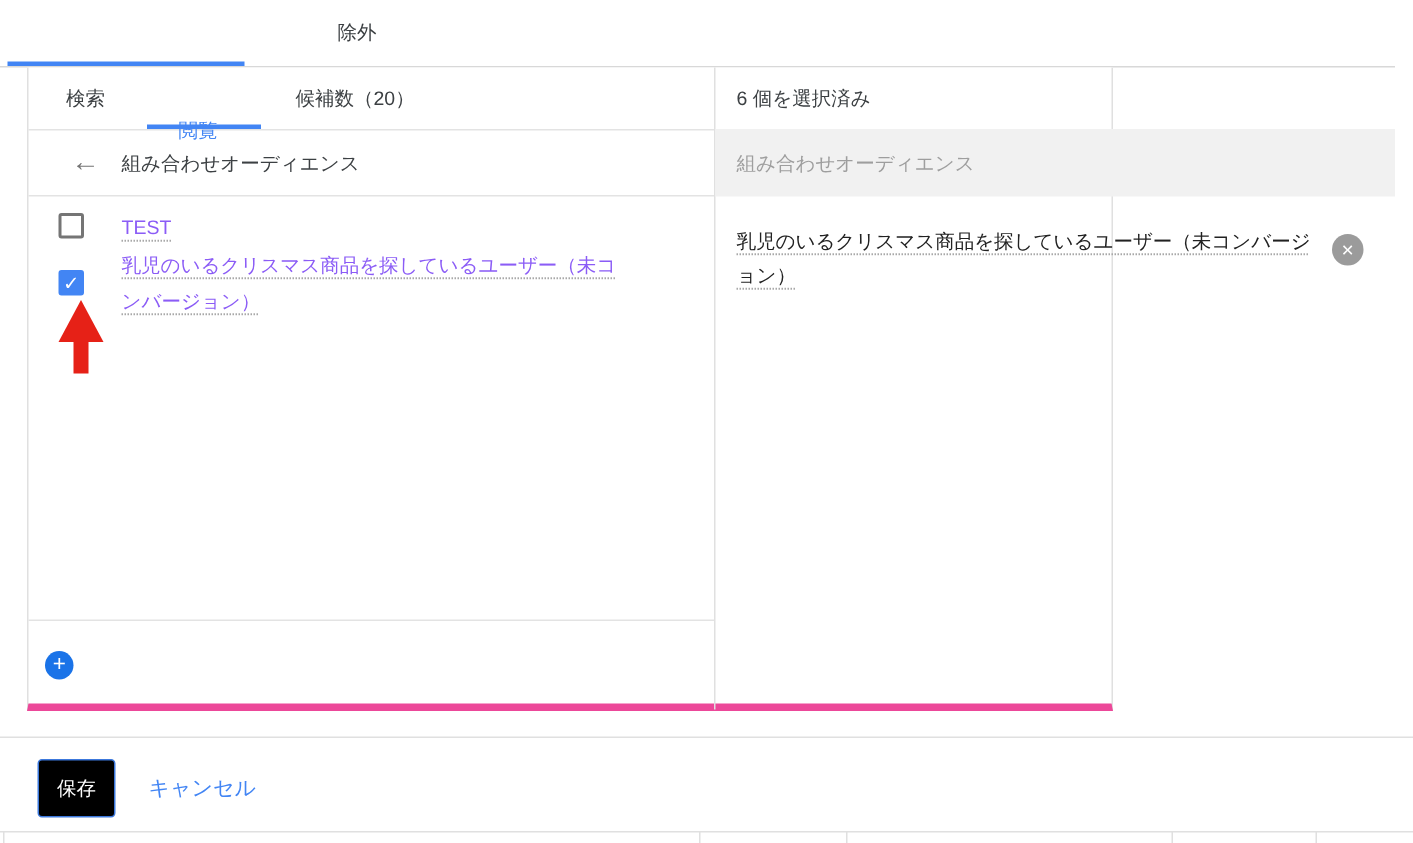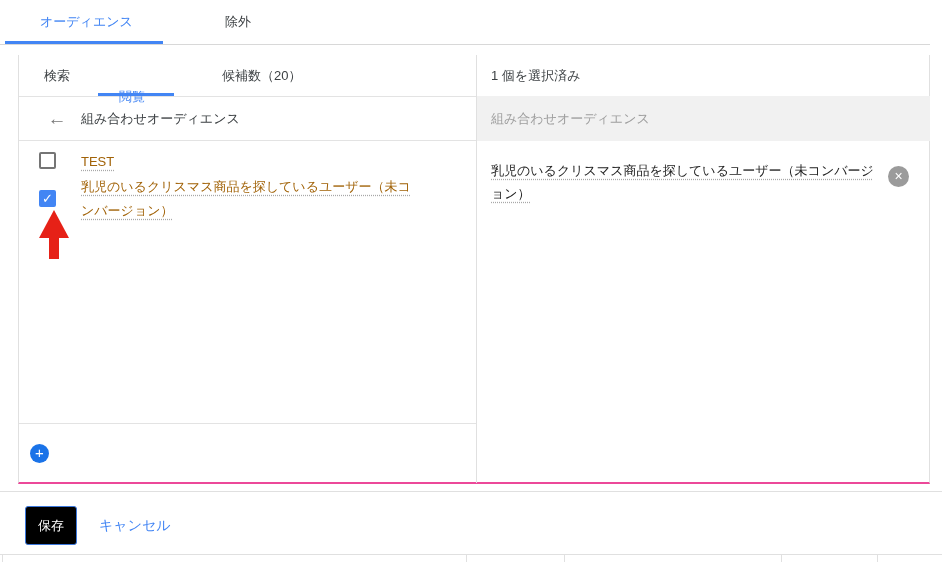--- a/index.html
+++ b/index.html
@@ -9,43 +9,43 @@
   .vline, .hline { position:absolute; background:#e0e0e0; }
 
   
   .maintabs { position:absolute; left:0; top:0; width:930px; height:44px; background:#fff; }
   .maintab { position:absolute; top:0; height:44px; line-height:44px; font-size:13px; cursor:pointer; }
   .maintab.active { color:#4285f4; }
   .maintab.inactive { color:#3c4043; }
   .maintab-underline { position:absolute; left:5px; top:41px; width:158px; height:3px; background:#4285f4; }
 
   
-  .content { position:absolute; left:18px; top:55px; width:912px; height:429px; background:#fff;
-    border-left:1px solid #e0e0e0; border-right:1px solid #e0e0e0; border-bottom:2px solid #ec4899; }
+  .content { position:absolute; left:18px; top:45px; width:724px; height:429px; background:#fff;
+    border-left:1px solid #e0e0e0; border-right:1px solid #e0e0e0; border-bottom:5px solid #ec4899; }
   .col-divider { position:absolute; left:457px; top:0; width:1px; height:428px; background:#e0e0e0; }
 
   
   .subtab-row { position:absolute; left:0; top:0; width:457px; height:42px; border-bottom:1px solid #e3e3e3; }
   .subtab { position:absolute; top:0; height:41px; line-height:41px; font-size:13px; color:#3c4043; cursor:pointer; }
   .subtab.active { color:#4285f4;margin-top:21px; }
   .subtab-underline { position:absolute; left:79px; top:38px; width:76px; height:3px; background:#4285f4; }
 
   
   .back-row { position:absolute; left:0; top:42px; width:457px; height:44px; border-bottom:1px solid #e3e3e3; }
   .back-arrow { position:absolute; left:25px; top:9px; width:26px; height:26px; font-size:19px; line-height:26px;
     text-align:center; color:#757575; cursor:pointer; }
   .back-title { position:absolute; left:62px; top:0; height:44px; line-height:44px; font-size:13px; color:#3c4043; }
 
   
   .cbrow { position:absolute; left:0; width:457px; }
   .cb { position:absolute; left:20px; width:17px; height:17px; border-radius:2px; cursor:pointer; }
   .cb.unchecked { border:2px solid #757575; background:#fff; }
   .cb.checked { background:#4285f4; border:2px solid #4285f4; color:#fff; font-size:13px;
     line-height:13px; text-align:center; font-weight:bold; }
-  .cblabel { position:absolute; left:62px; font-size:13px; color:#a16207; line-height:24px; cursor:pointer;
+  .cblabel { position:absolute; left:62px; font-size:13px; color:#8b5cf6; line-height:24px; cursor:pointer;
     text-decoration:underline dotted #a8a8a8; text-underline-offset:4px; }
 
   
   .red-arrow { position:absolute; left:20px; top:155px; width:30px; height:50px; }
   .red-arrow .head { position:absolute; left:0; top:0; width:0; height:0;
     border-left:15px solid transparent; border-right:15px solid transparent; border-bottom:28px solid #e62117; }
   .red-arrow .stem { position:absolute; left:10px; top:28px; width:10px; height:21px; background:#e62117; }
 
   
   .new-aud { position:absolute; left:0; top:368px; width:457px; height:60px; border-top:1px solid #e3e3e3; }
@@ -74,32 +74,31 @@
   .tick { position:absolute; top:554px; width:1px; height:8px; background:#e0e0e0; }
 </style>
 </head>
 <body>
 
 <div class="screen">
 
   <div class="vline" style="left:5px; top:0; height:554px;"></div>
 
   <div class="maintabs">
-    <div class="maintab active" style="left:40px;">オーディエンス</div>
     <div class="maintab inactive" style="left:225px;">除外</div>
     <div class="maintab-underline"></div>
   </div>
   <div class="hline" style="left:0; top:44px; width:930px; height:1px; background:#d8d8d8;"></div>
 
   <div class="content">
 
     <div class="subtab-row">
       <div class="subtab" style="left:25px;">検索</div>
       <div class="subtab active" style="left:100px;">閲覧</div>
-      <div class="subtab" style="left:178px;margin-left:25px;">候補数（20）</div>
+      <div class="subtab" style="left:178px;">候補数（20）</div>
       <div class="subtab-underline"></div>
     </div>
 
     <div class="back-row">
       <div class="back-arrow">←</div>
       <div class="back-title">組み合わせオーディエンス</div>
     </div>
 
     <div class="cbrow" style="top:95px; height:30px;">
       <div class="cb unchecked" style="top:2px;"></div>
@@ -116,21 +115,21 @@
       <div class="head"></div>
       <div class="stem"></div>
     </div>
 
     <div class="new-aud">
       <div class="plus-circle">+</div>
     </div>
 
     <div class="col-divider"></div>
 
-    <div class="count-row">1 個を選択済み</div>
+    <div class="count-row">6 個を選択済み</div>
     <div class="placeholder-bar">組み合わせオーディエンス</div>
     <div class="sel-item">乳児のいるクリスマス商品を探しているユーザー（未コンバージョン）</div>
     <div class="close-btn">×</div>
   </div>
 
   <div class="hline" style="left:0; top:491px; width:942px; height:1px;"></div>
 
   <button class="save-btn">保存</button>
   <div class="cancel-link">キャンセル</div>
 

